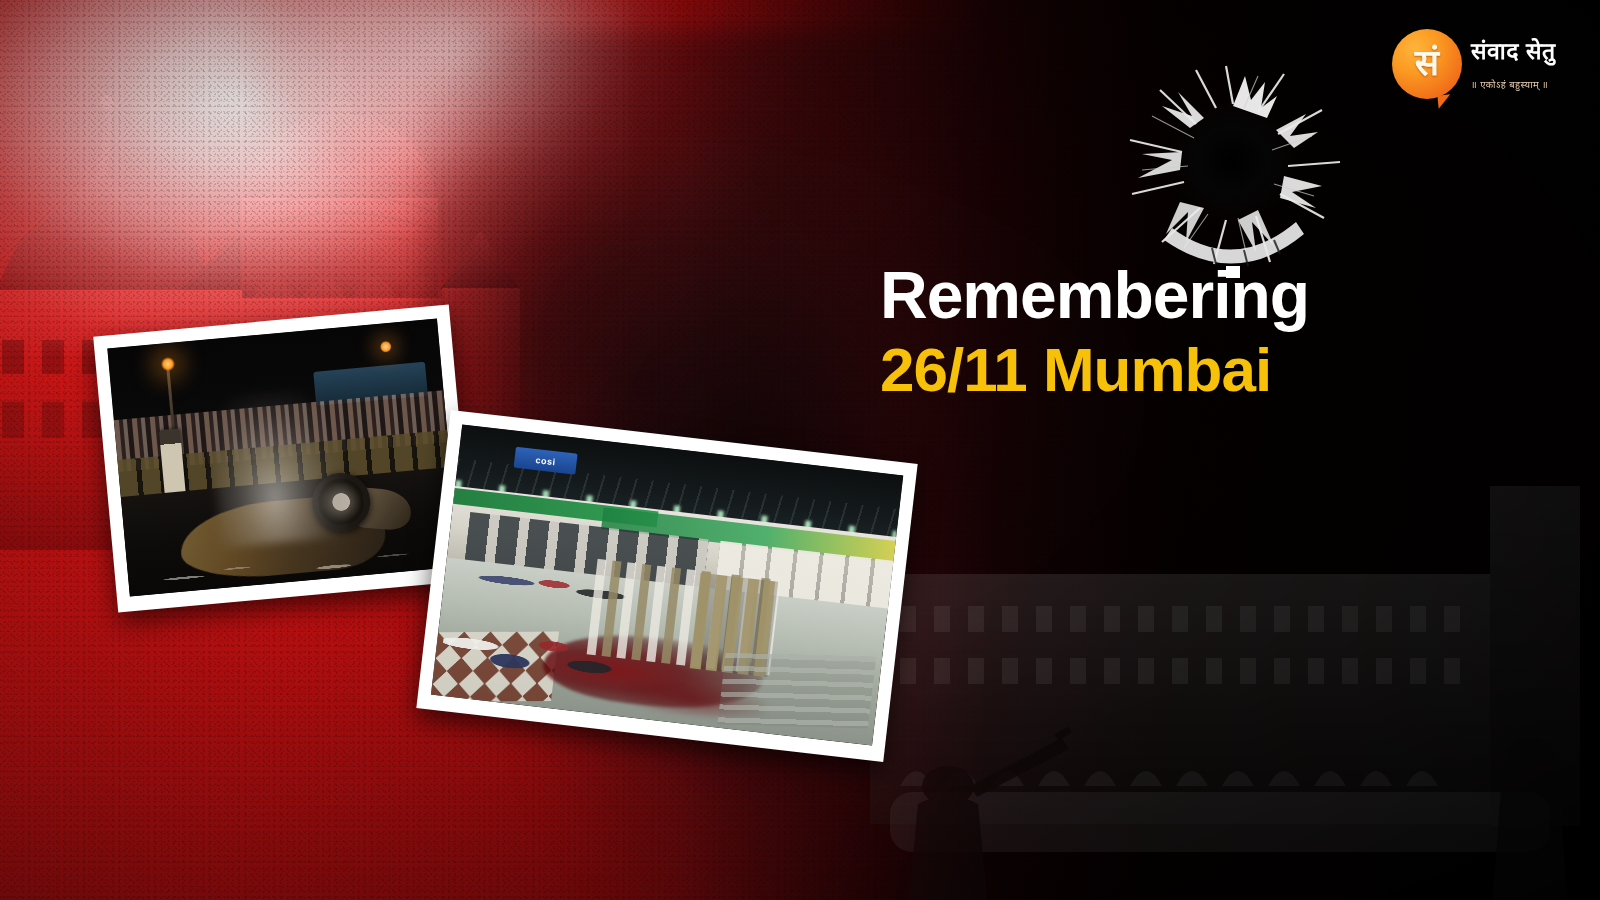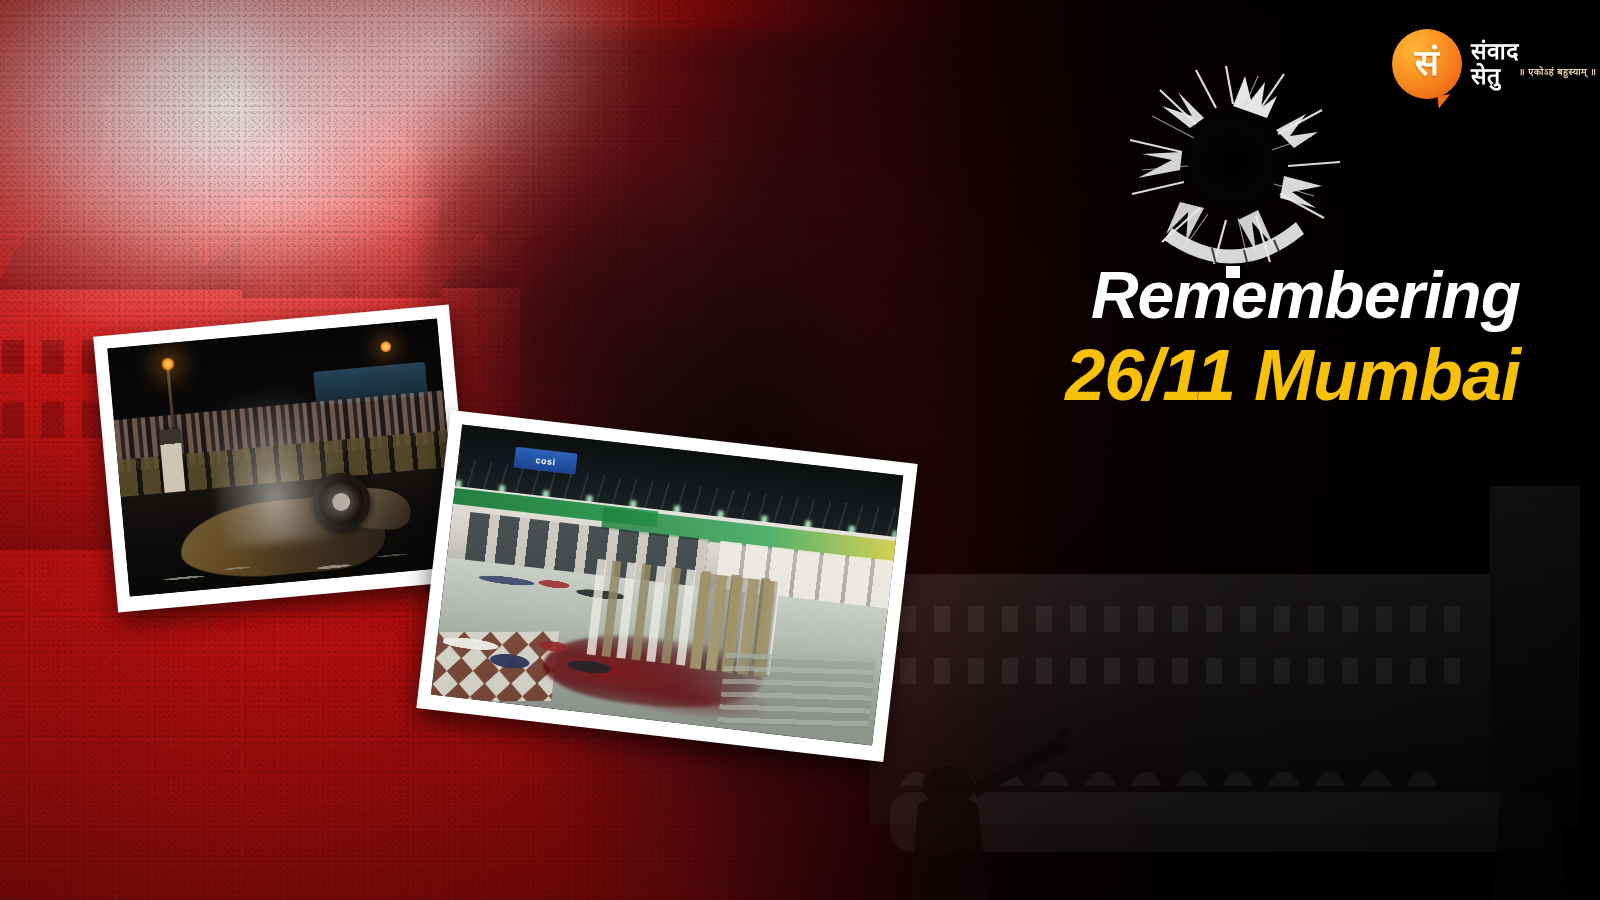--- a/index.html
+++ b/index.html
@@ -151,51 +151,50 @@
     transform:rotate(-6deg);
   }
   .logo-glyph{
     position:relative; z-index:2;
     color:#fff9ec;
     font-size:36px; font-weight:700; line-height:1;
     font-family:"Liberation Sans", sans-serif;
     text-shadow:0 1px 2px rgba(130,50,0,.55);
     margin-top:-2px;
   }
-  .logo-words{ display:flex; flex-direction:row; line-height:1;align-items:center; }
+  .logo-words{ display:flex; flex-direction:column; line-height:1; }
   .logo-name{
     color:#ffffff;
     font-size:23px; font-weight:700; letter-spacing:.5px;
     line-height:1.08;
     text-shadow:0 1px 3px rgba(0,0,0,.8);
   }
   .logo-tag{
     margin-top:16px;
     color:#f3d7b4;
-    font-size:9.5px; font-weight:700; letter-spacing:.4px;
+    font-size:9.5px; font-weight:400; letter-spacing:.4px;
     white-space:nowrap;
     opacity:.95;
   }
 
   
   .headline{
     position:absolute; left:880px; top:262px;
     width:640px;
-    text-align:right;
+    text-align:left;
     line-height:1.03;
-    font-style:italic;
   }
   .hl-line{
     display:block;
     font-weight:700;
     letter-spacing:-1px;
   }
   .hl-white{ color:#ffffff; font-size:66px; }
   .hl-white.l2{ font-size:66px; }
-  .hl-gold{ color:#f7c009; font-size:72px; margin-top:8px; }
+  .hl-gold{ color:#f7c009; font-size:62px; margin-top:8px; }
   .hl-gold.l4, .hl-gold.l5{ font-size:62px; margin-top:2px; }
 
   
   .photo{
     position:absolute;
     background:#ffffff;
     padding:13px 13px 15px 13px;
     box-shadow:0 10px 26px rgba(0,0,0,.62);
   }
   .photo .frame{

